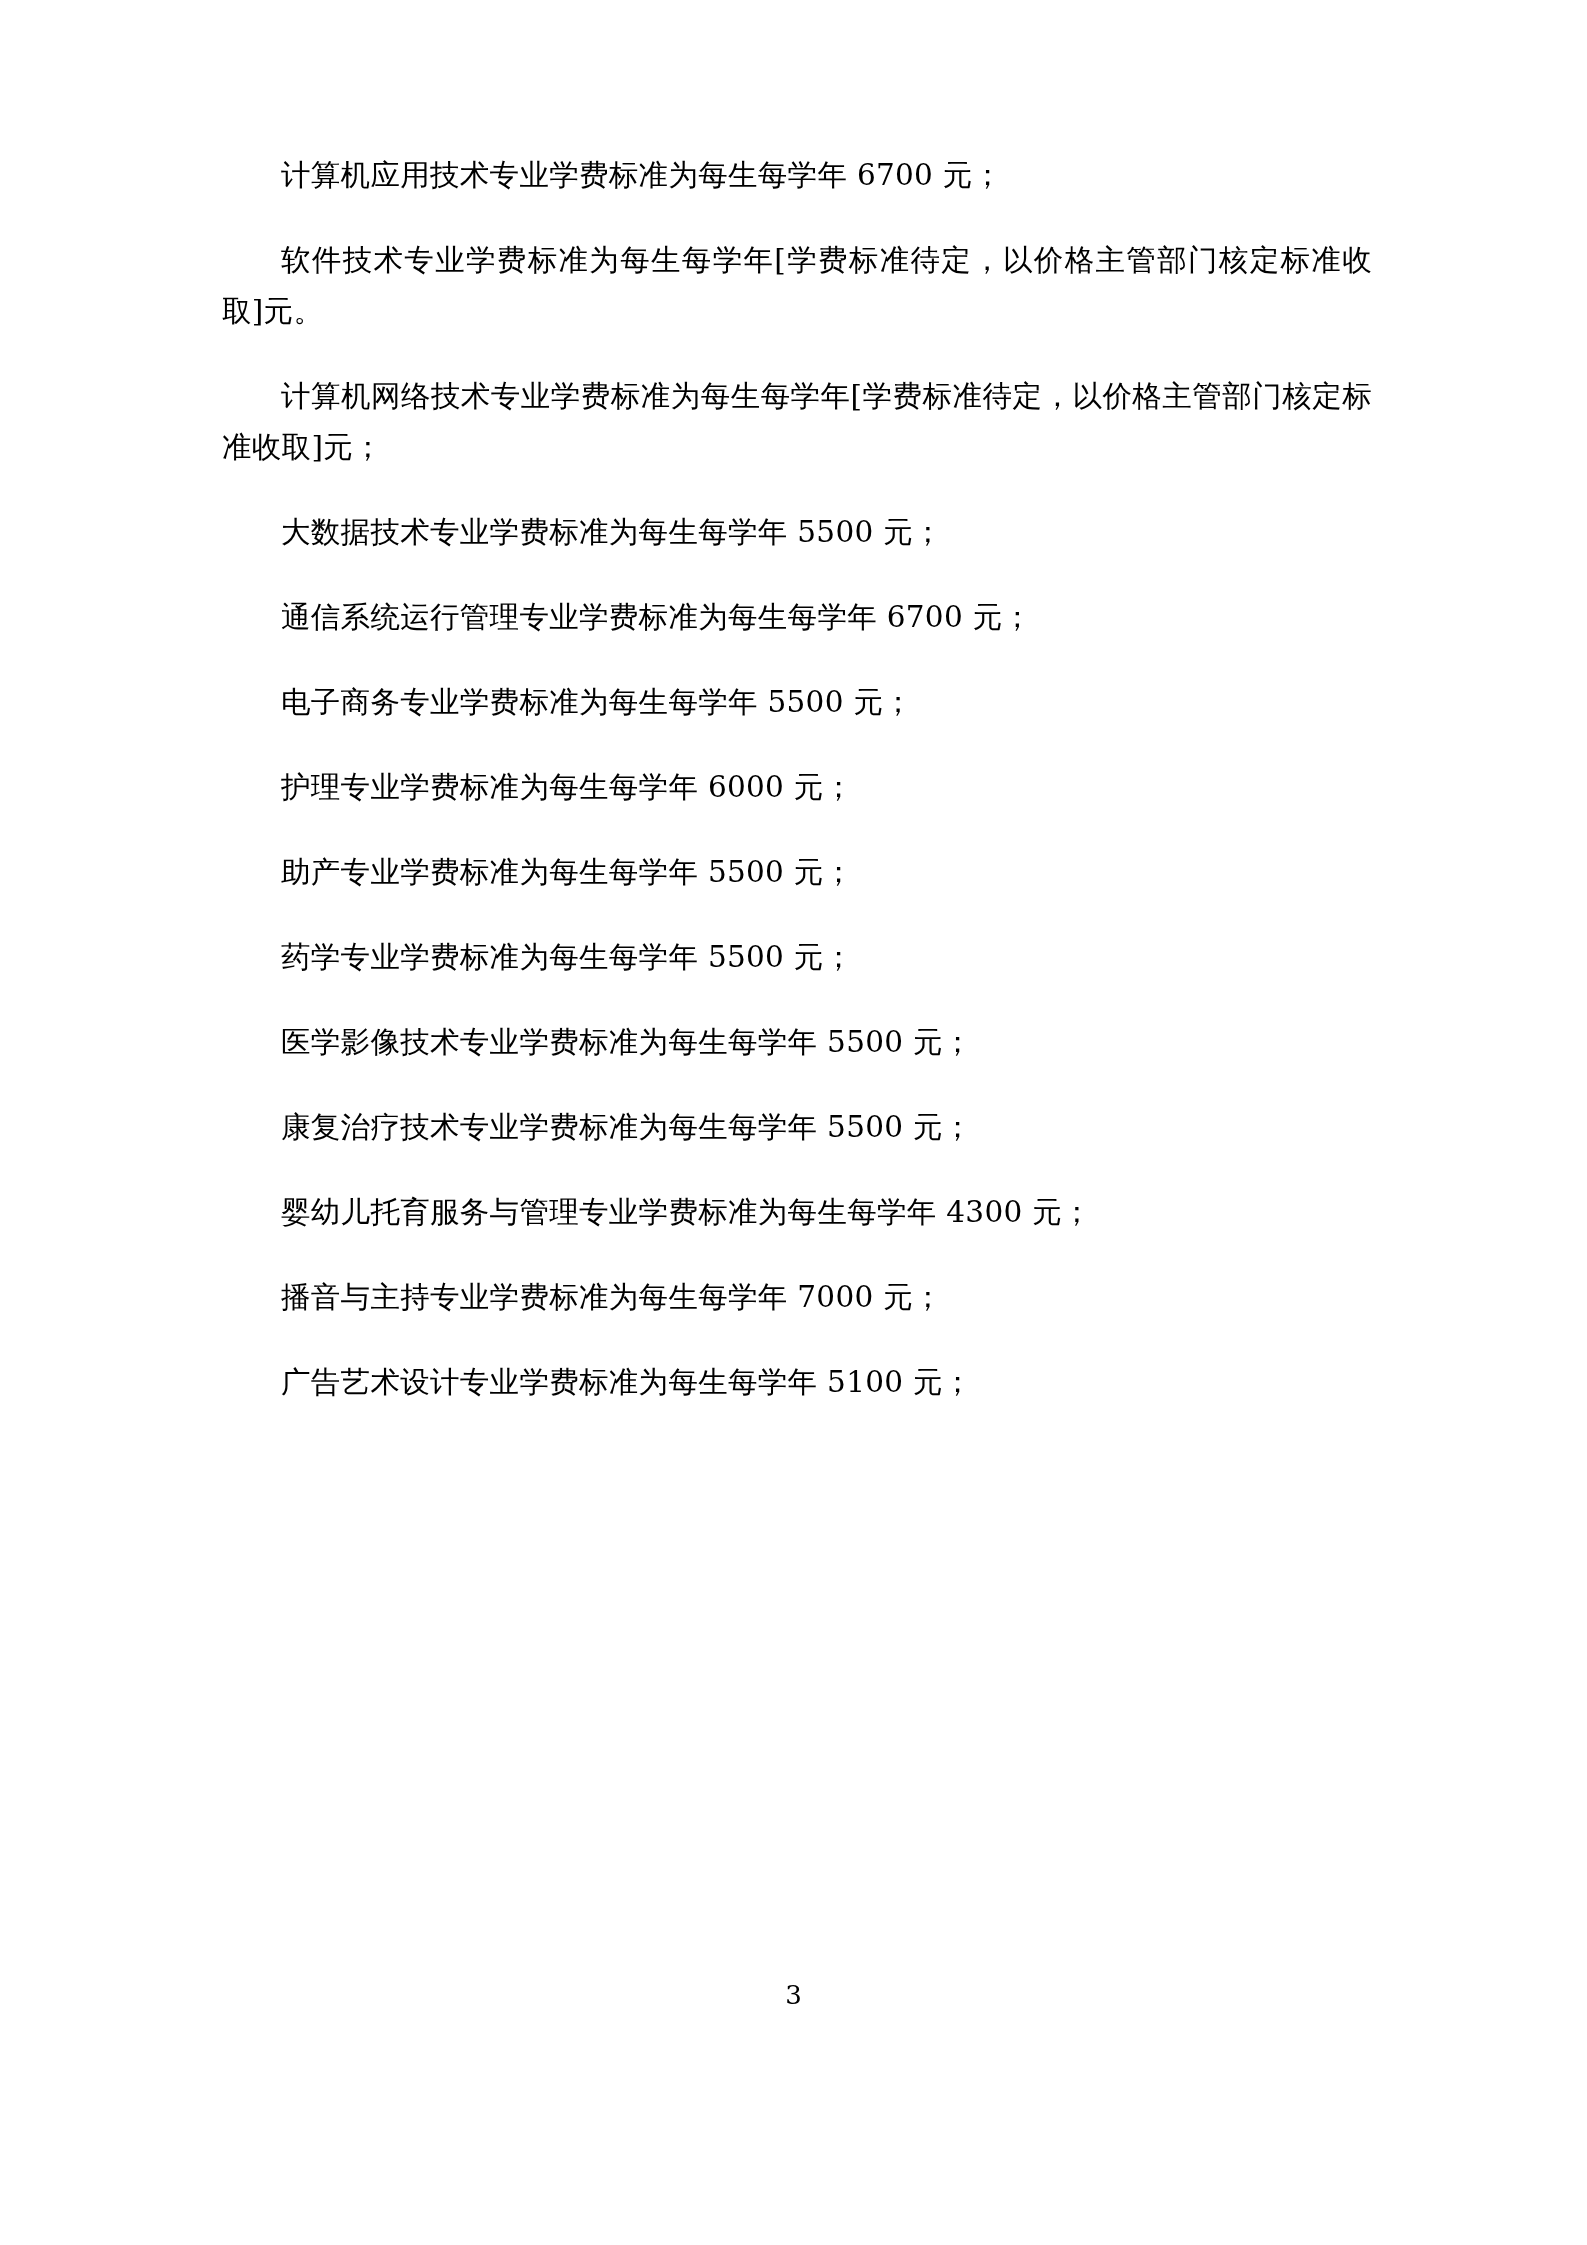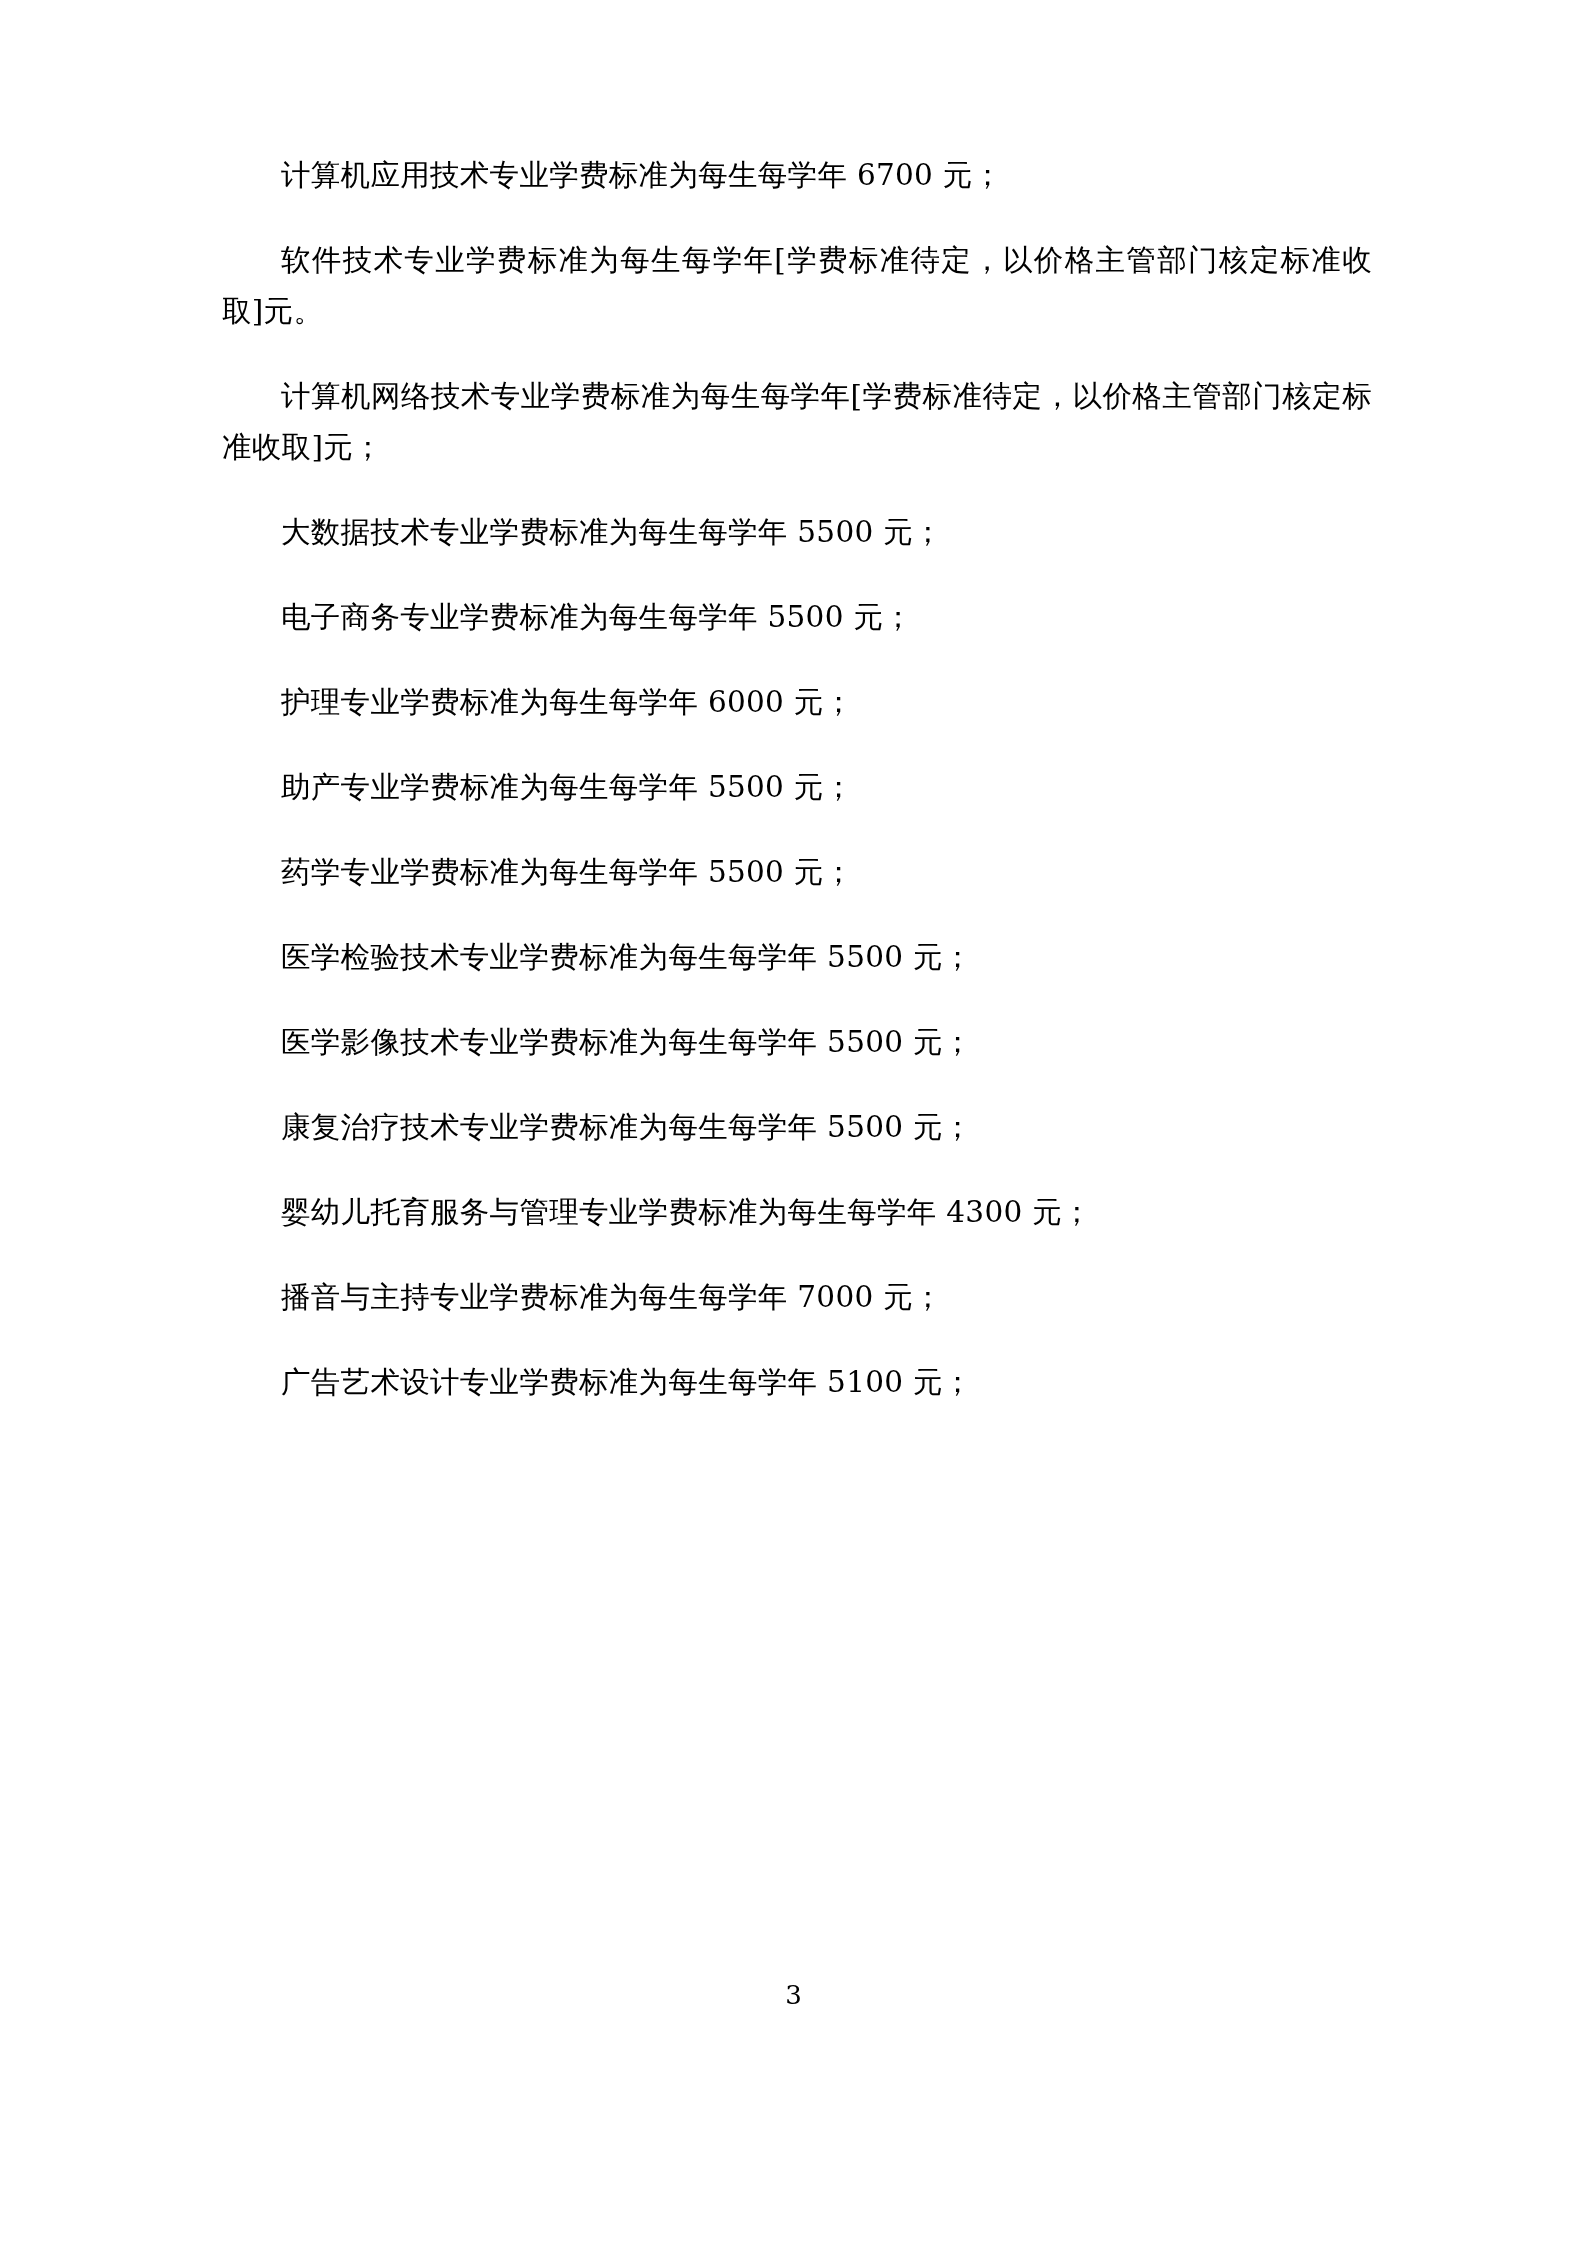--- a/index.html
+++ b/index.html
@@ -49,25 +49,25 @@
 </style>
 </head>
 <body>
 
 <div class="page">
   <div class="content">
     <p class="para">计算机应用技术专业学费标准为每生每学年 6700 元；</p>
     <p class="para">软件技术专业学费标准为每生每学年[学费标准待定，以价格主管部门核定标准收取]元。</p>
     <p class="para">计算机网络技术专业学费标准为每生每学年[学费标准待定，以价格主管部门核定标准收取]元；</p>
     <p class="para">大数据技术专业学费标准为每生每学年 5500 元；</p>
+    <p class="para">通信系统运行管理专业学费标准为每生每学年 6700 元；</p>
     <p class="para">电子商务专业学费标准为每生每学年 5500 元；</p>
     <p class="para">护理专业学费标准为每生每学年 6000 元；</p>
     <p class="para">助产专业学费标准为每生每学年 5500 元；</p>
     <p class="para">药学专业学费标准为每生每学年 5500 元；</p>
-    <p class="para">医学检验技术专业学费标准为每生每学年 5500 元；</p>
     <p class="para">医学影像技术专业学费标准为每生每学年 5500 元；</p>
     <p class="para">康复治疗技术专业学费标准为每生每学年 5500 元；</p>
     <p class="para">婴幼儿托育服务与管理专业学费标准为每生每学年 4300 元；</p>
     <p class="para">播音与主持专业学费标准为每生每学年 7000 元；</p>
     <p class="para">广告艺术设计专业学费标准为每生每学年 5100 元；</p>
   </div>
   <div class="page-number">3</div>
 </div>
 
 </body></html>

